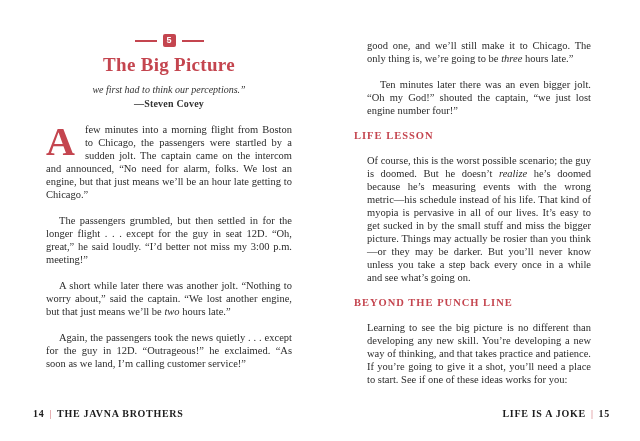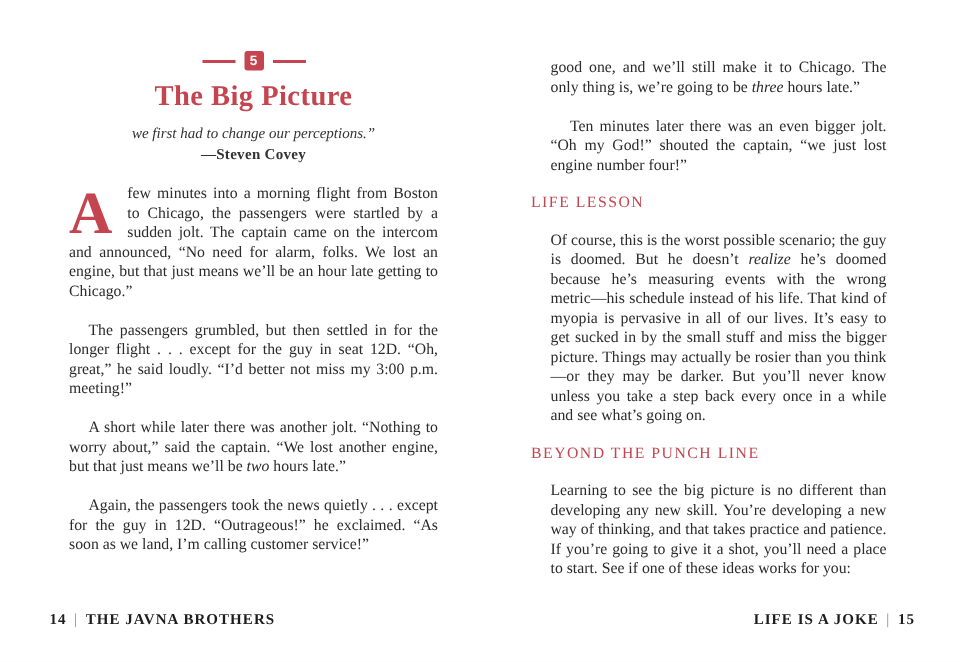--- a/index.html
+++ b/index.html
@@ -43,21 +43,21 @@
   .body p.indent{text-indent:13px;}
   .body em{font-style:italic;}
   .dropcap{
     float:left;color:var(--red);font-weight:bold;
     font-size:40px;line-height:32px;padding:3px 10px 0 0;
   }
 
   
   .section-head{
     margin:8px 0 3px 0;color:var(--red);
-    font-size:10.5px;font-weight:normal;letter-spacing:1px;
+    font-size:10.5px;font-weight:bold;letter-spacing:1px;
   }
 
   
   .running-foot{
     position:absolute;bottom:22px;
     font-size:10px;font-weight:bold;letter-spacing:.7px;color:var(--foot-ink);
     white-space:nowrap;
   }
   .left-foot{left:33px;}
   .right-foot{right:30px;}
@@ -70,21 +70,21 @@
 
   <section class="page left">
     <header>
       <div class="ornament">
         <span class="rule"></span>
         <span class="badge">5</span>
         <span class="rule"></span>
       </div>
       <h1 class="title">The Big Picture</h1>
       <div class="epigraph">
-        <div>we first had to change our perceptions.”</div>
+        <div>we first had to think our perceptions.”</div>
         <div class="attribution">—Steven Covey</div>
       </div>
     </header>
     <div class="body" id="left-body">
         <p><span class="dropcap">A</span><span>few minutes into a morning flight from Boston to Chicago, the passengers were startled by a sudden jolt. The captain came on the intercom and announced, “No need for alarm, folks. We lost an engine, but that just means we’ll be an hour late getting to Chicago.”</span></p>
         <p class="indent"><span>The passengers grumbled, but then settled in for the longer flight . . . except for the guy in seat 12D. “Oh, great,” he said loudly. “I’d better not miss my 3:00 p.m. meeting!”</span></p>
         <p class="indent"><span>A short while later there was another jolt. “Nothing to worry about,” said the captain. “We lost another engine, but that just means we’ll be </span><em>two</em><span> hours late.”</span></p>
         <p class="indent"><span>Again, the passengers took the news quietly . . . except for the guy in 12D. “Outrageous!” he exclaimed. “As soon as we land, I’m calling customer service!”</span></p>
       </div>
     <footer class="running-foot left-foot">

